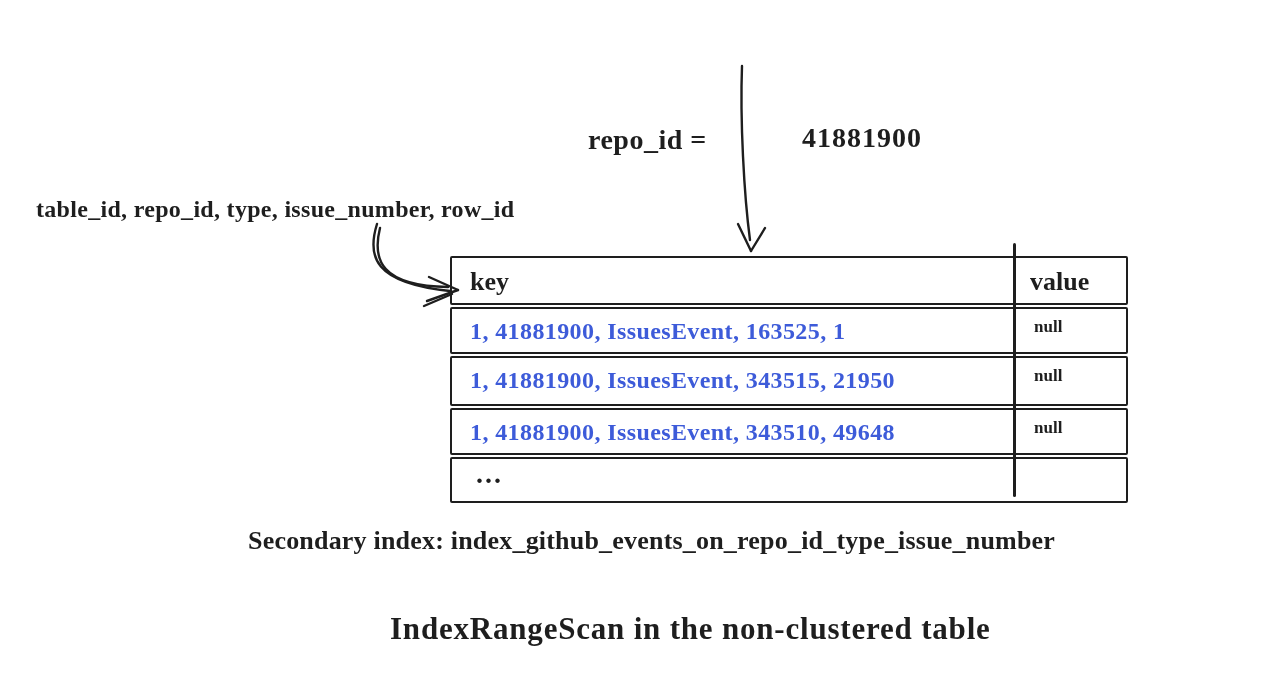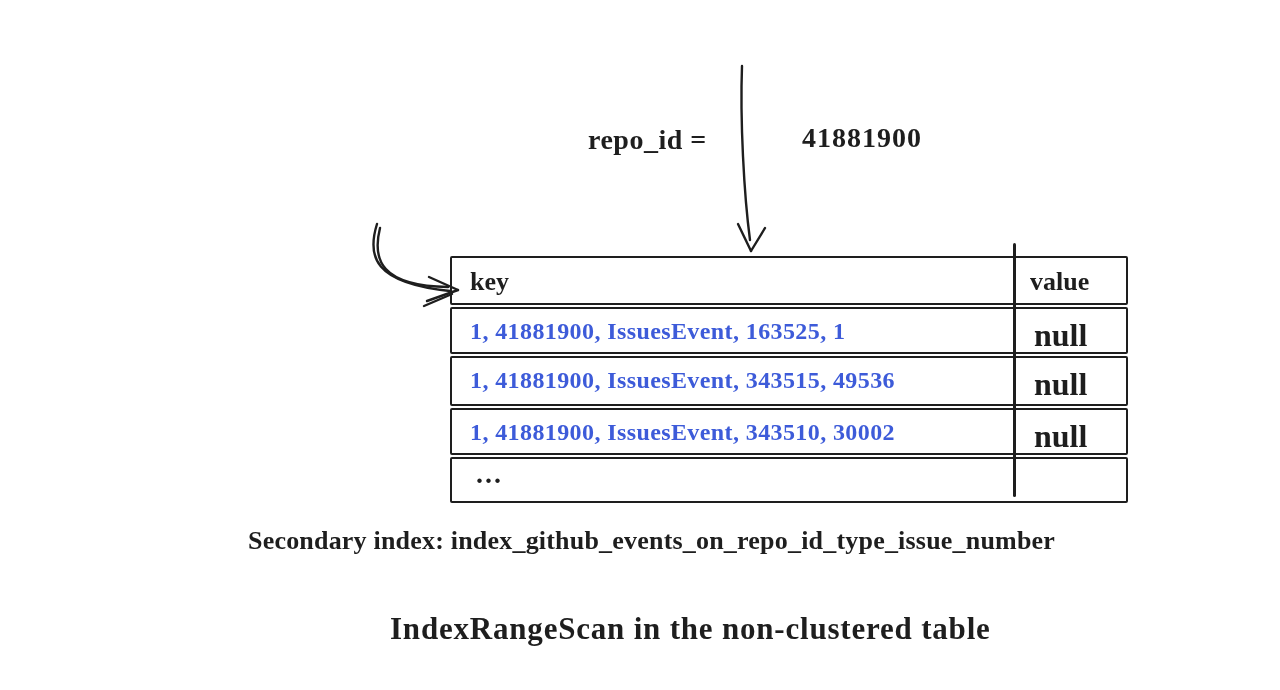--- a/index.html
+++ b/index.html
@@ -61,21 +61,21 @@
   }
 
   .cell-text {
     font-weight: 600;
     white-space: nowrap;
   }
   .hdr-key   { left: 470px; top: 267px; font-size: 26px; text-align: right; }
   .hdr-value { left: 1030px; top: 267px; font-size: 26px; }
 
   .key-cell { color: #3d5bd9; font-size: 24px; letter-spacing: 0.4px; }
-  .val-cell { color: #1e1e1e; font-size: 32px; }
+  .val-cell { color: #1e1e1e; font-size: 17px; }
 
   .k1 { left: 470px; top: 318px; }
   .k2 { left: 470px; top: 367px; }
   .k3 { left: 470px; top: 419px; }
   .v1 { left: 1034px; top: 317px; }
   .v2 { left: 1034px; top: 366px; }
   .v3 { left: 1034px; top: 418px; }
   .ellipsis-cell {
     left: 476px; top: 458px;
     font-size: 28px; font-weight: 800;
@@ -127,38 +127,39 @@
       <path class="stroke" d="M 380 228 C 372 260, 381 286, 448 287"></path>
       <path class="stroke" d="M 458 290 L 429 277"></path>
       <path class="stroke" d="M 458 290 L 427 301"></path>
       <path class="stroke" d="M 452 294 L 424 306"></path>
     </g>
   </svg>
 
   <span class="abs filter-lhs ink">repo_id =</span>
   <span class="abs filter-rhs ink">41881900</span>
 
+  <span class="abs key-columns-label ink">table_id, repo_id, type, issue_number, row_id</span>
 
   <div class="abs trow row-header"></div>
   <div class="abs trow row-1"></div>
   <div class="abs trow row-2"></div>
   <div class="abs trow row-3"></div>
   <div class="abs trow row-4"></div>
   <div class="abs col-divider"></div>
 
   <span class="abs cell-text hdr-key">key</span>
   <span class="abs cell-text hdr-value">value</span>
 
   <span class="abs cell-text key-cell k1">1, 41881900, IssuesEvent, 163525, 1</span>
   <span class="abs cell-text val-cell v1">null</span>
 
-  <span class="abs cell-text key-cell k2">1, 41881900, IssuesEvent, 343515, 49536</span>
+  <span class="abs cell-text key-cell k2">1, 41881900, IssuesEvent, 343515, 21950</span>
   <span class="abs cell-text val-cell v2">null</span>
 
-  <span class="abs cell-text key-cell k3">1, 41881900, IssuesEvent, 343510, 30002</span>
+  <span class="abs cell-text key-cell k3">1, 41881900, IssuesEvent, 343510, 49648</span>
   <span class="abs cell-text val-cell v3">null</span>
 
   <span class="abs cell-text ellipsis-cell ink">...</span>
 
   <span class="abs caption ink">Secondary index: index_github_events_on_repo_id_type_issue_number</span>
   <span class="abs title ink">IndexRangeScan in the non-clustered table</span>
 
 </div>
 
 </body></html>

